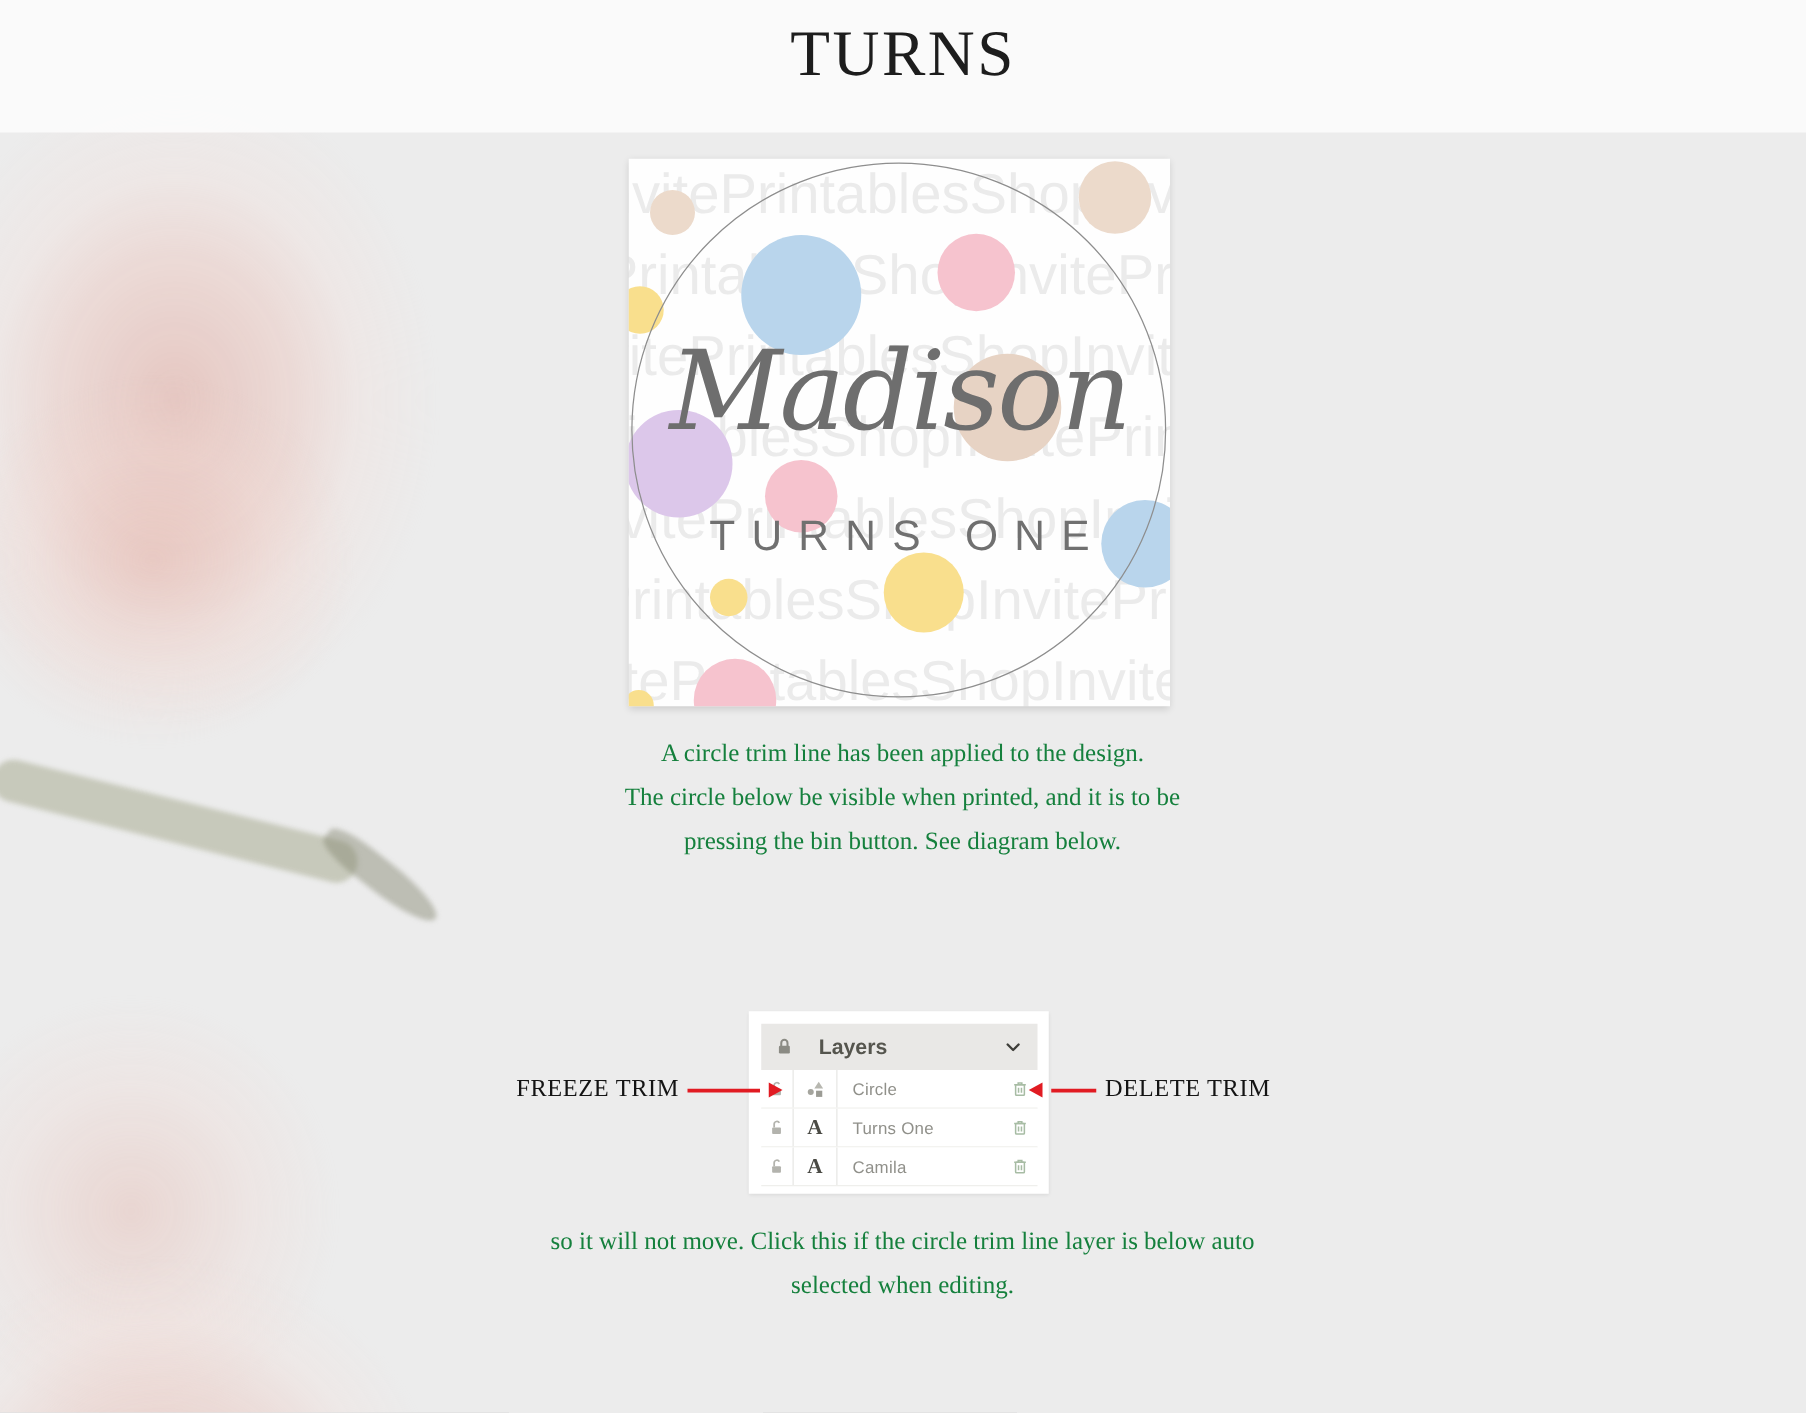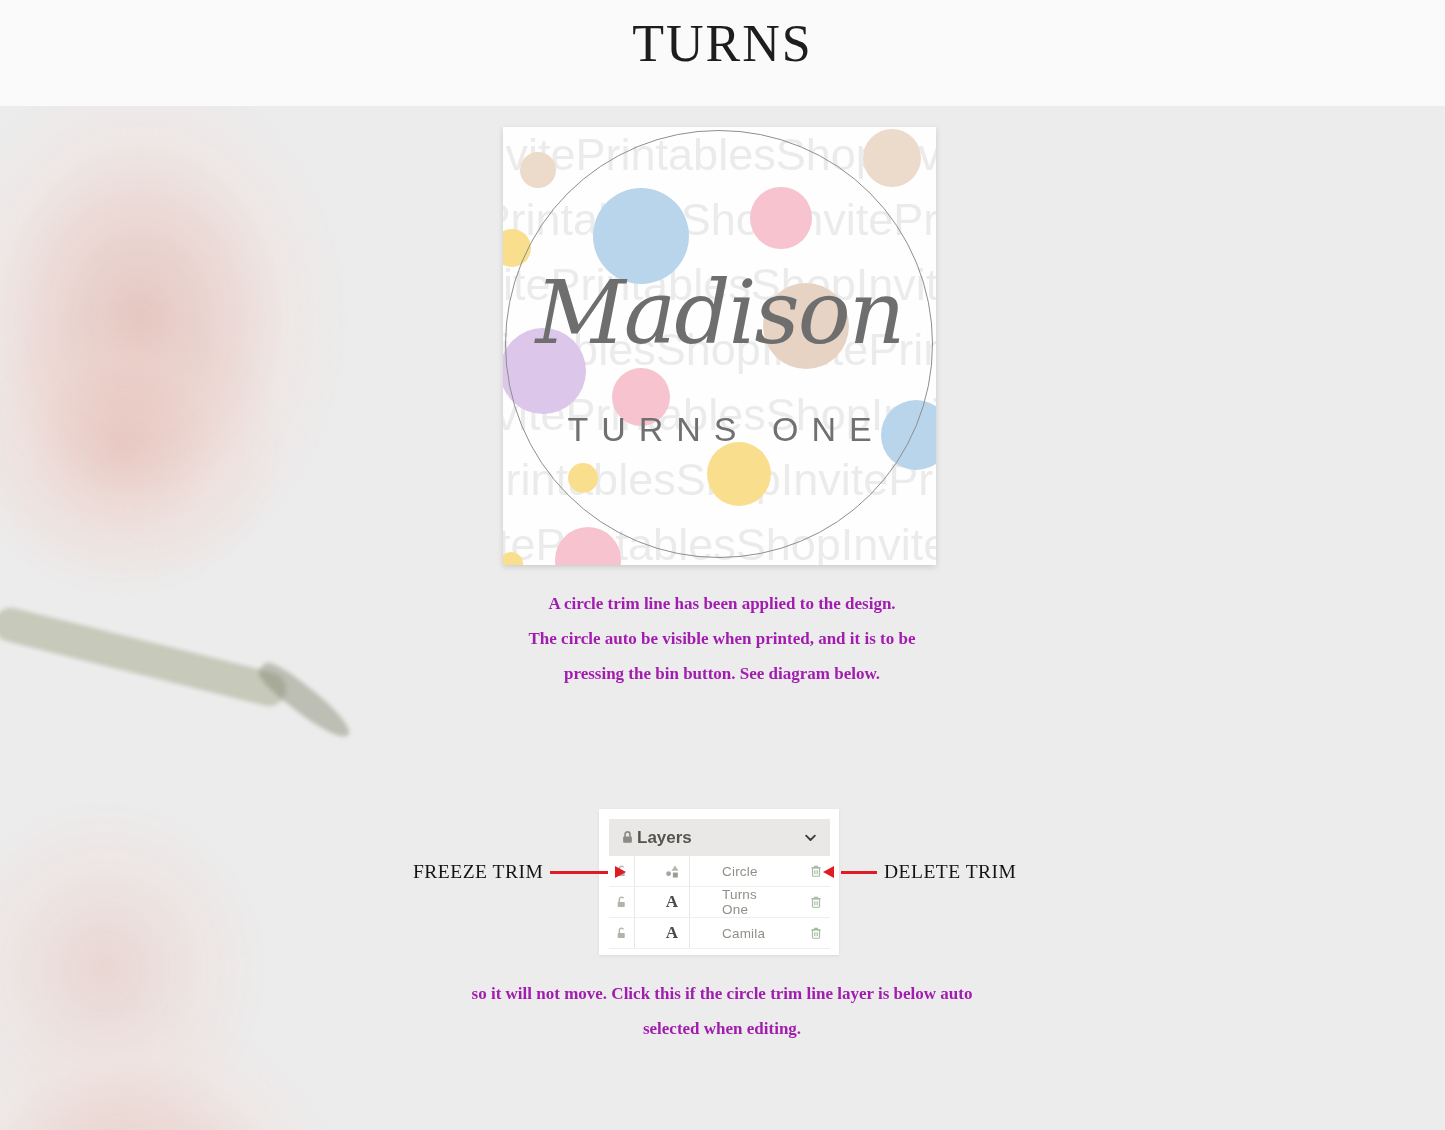--- a/index.html
+++ b/index.html
@@ -80,44 +80,43 @@
     font-size:88px; color:#6e6e6e; letter-spacing:-2px; line-height:1;
   }
   .topper-subtitle {
     position:absolute; left:0; top:283px; width:100%; text-align:center;
     font-family:"Liberation Sans", sans-serif; font-weight:400;
     font-size:34px; letter-spacing:13px; text-indent:13px; color:#707070;
   }
 
   
   .para { position:absolute; left:222px; width:1000px; text-align:center; z-index:5; }
-  .para .line { font-size:17px; line-height:35px; color:#a21caf;font-weight:bold; }
+  .para .line { font-size:20px; line-height:35px; color:#15803d; }
   .para-top { top:586px; }
   .para-bottom { top:976px; }
 
   
   .layers-panel {
     position:absolute; left:599px; top:809px; width:240px; height:146px;
     background:#ffffff; z-index:5; padding:10px 9px 0 10px;
     font-family:"Liberation Sans", sans-serif;
     box-shadow:0 1px 3px rgba(0,0,0,0.08);
   }
   .layers-header {
     display:flex; align-items:center; height:37px;
     background:#e9e8e6; padding:0 12px 0 11px;
   }
   .layers-header .hdr-label {
-    margin-left:2px; font-size:17px; font-weight:700; color:#55554e;
+    margin-left:20px; font-size:17px; font-weight:700; color:#55554e;
   }
   .layers-header .chev { margin-left:auto; display:flex; }
   .layer-row {
     display:grid; grid-template-columns:26px 35px 1fr 28px;
     align-items:center; height:31px; border-bottom:1px solid #efefec;
     background:#fff;
-    gap:20px;
   }
   .cell-lock, .cell-type { display:flex; align-items:center; justify-content:center;
     height:100%; border-right:1px solid #e8e8e5; }
   .cell-bin { display:flex; align-items:center; justify-content:center; }
   .layer-label { padding-left:12px; font-size:13.5px; color:#90908a; letter-spacing:0.2px; }
   .type-letter { font-family:"Liberation Serif", serif; font-weight:700; font-size:17px; color:#4b4b45; }
 
   
   .callout { position:absolute; display:flex; align-items:center; z-index:6;justify-content:center; }
   .callout-label {
@@ -171,21 +170,21 @@
         <div class="polka-dot" style="left: 52px; top: 400px; height: 66px; width: 66px; background: rgb(246, 195, 206);"></div>
         <div class="polka-dot" style="left: -4px; top: 425px; height: 24px; width: 24px; background: rgb(249, 223, 141);"></div>
       </div>
     <div class="trim-circle" style="border-color: rgb(142, 142, 142);"></div>
     <div class="topper-name">Madison</div>
     <div class="topper-subtitle">TURNS ONE</div>
   </div>
 
   <div class="para para-top">
     <div class="line">A circle trim line has been applied to the design.</div>
-    <div class="line">The circle auto be visible when printed, and it is to be</div>
+    <div class="line">The circle below be visible when printed, and it is to be</div>
     <div class="line">pressing the bin button. See diagram below.</div>
   </div>
 
   <div class="layers-panel">
     <div class="layers-header">
       <svg width="15" height="15" viewBox="0 0 24 24">
         <path d="M8 11V7a4 4 0 0 1 8 0v4" fill="none" stroke="#8b8b84" stroke-width="2.6"></path>
         <rect x="5" y="10.5" width="14" height="10" rx="1.6" fill="#8b8b84"></rect>
       </svg>
       <span class="hdr-label">Layers</span>

